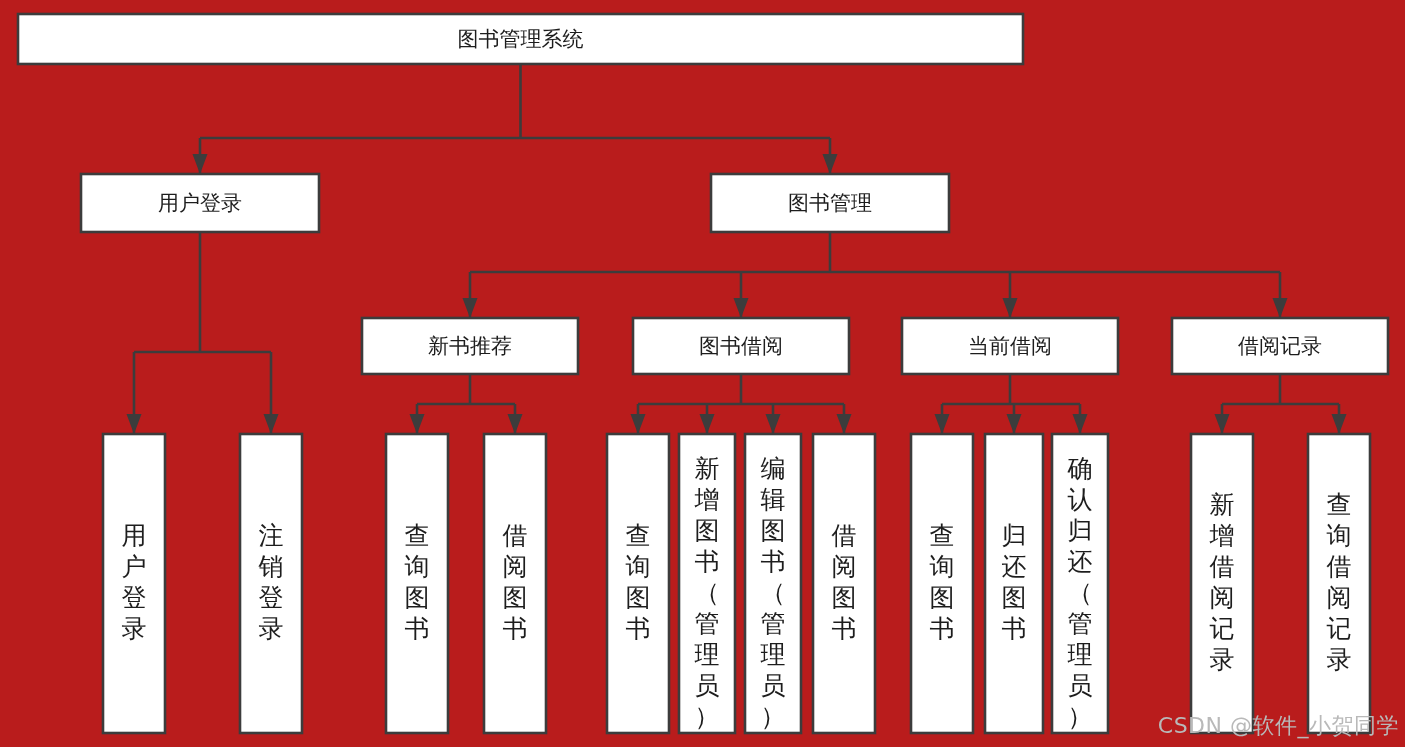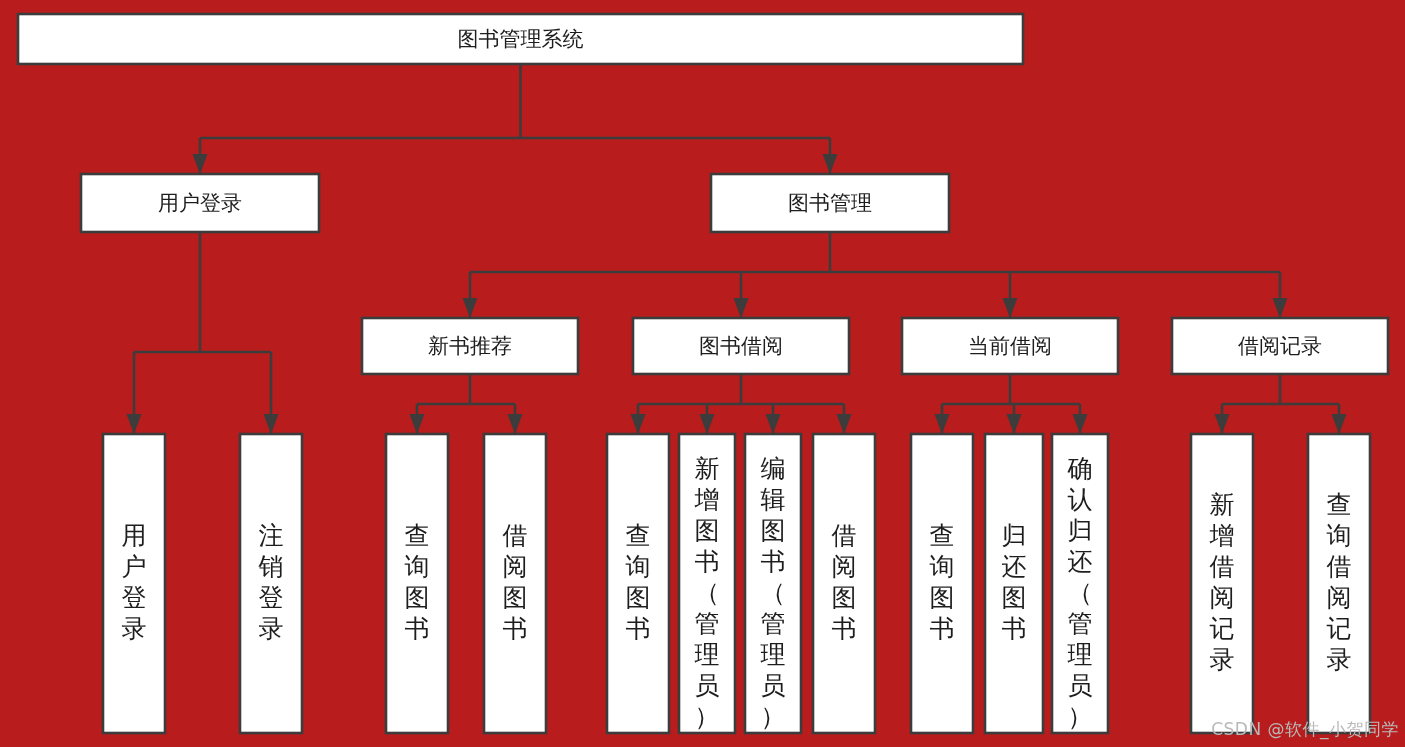--- a/index.html
+++ b/index.html
@@ -51,21 +51,21 @@
     font-size: 25px;
     fill: #1d1d1d;
     text-anchor: middle;
     dominant-baseline: middle;
   }
   .watermark-text {
     position: absolute;
     right: 6px;
     bottom: 6px;
     font-family: "DejaVu Sans", "Liberation Sans", sans-serif;
-    font-size: 17px;
+    font-size: 22px;
     color: #b9b9b9;
     white-space: nowrap;
     letter-spacing: 0.5px;
   }
 </style>
 </head>
 <body>
 
 <div id="diagram-root">
 

